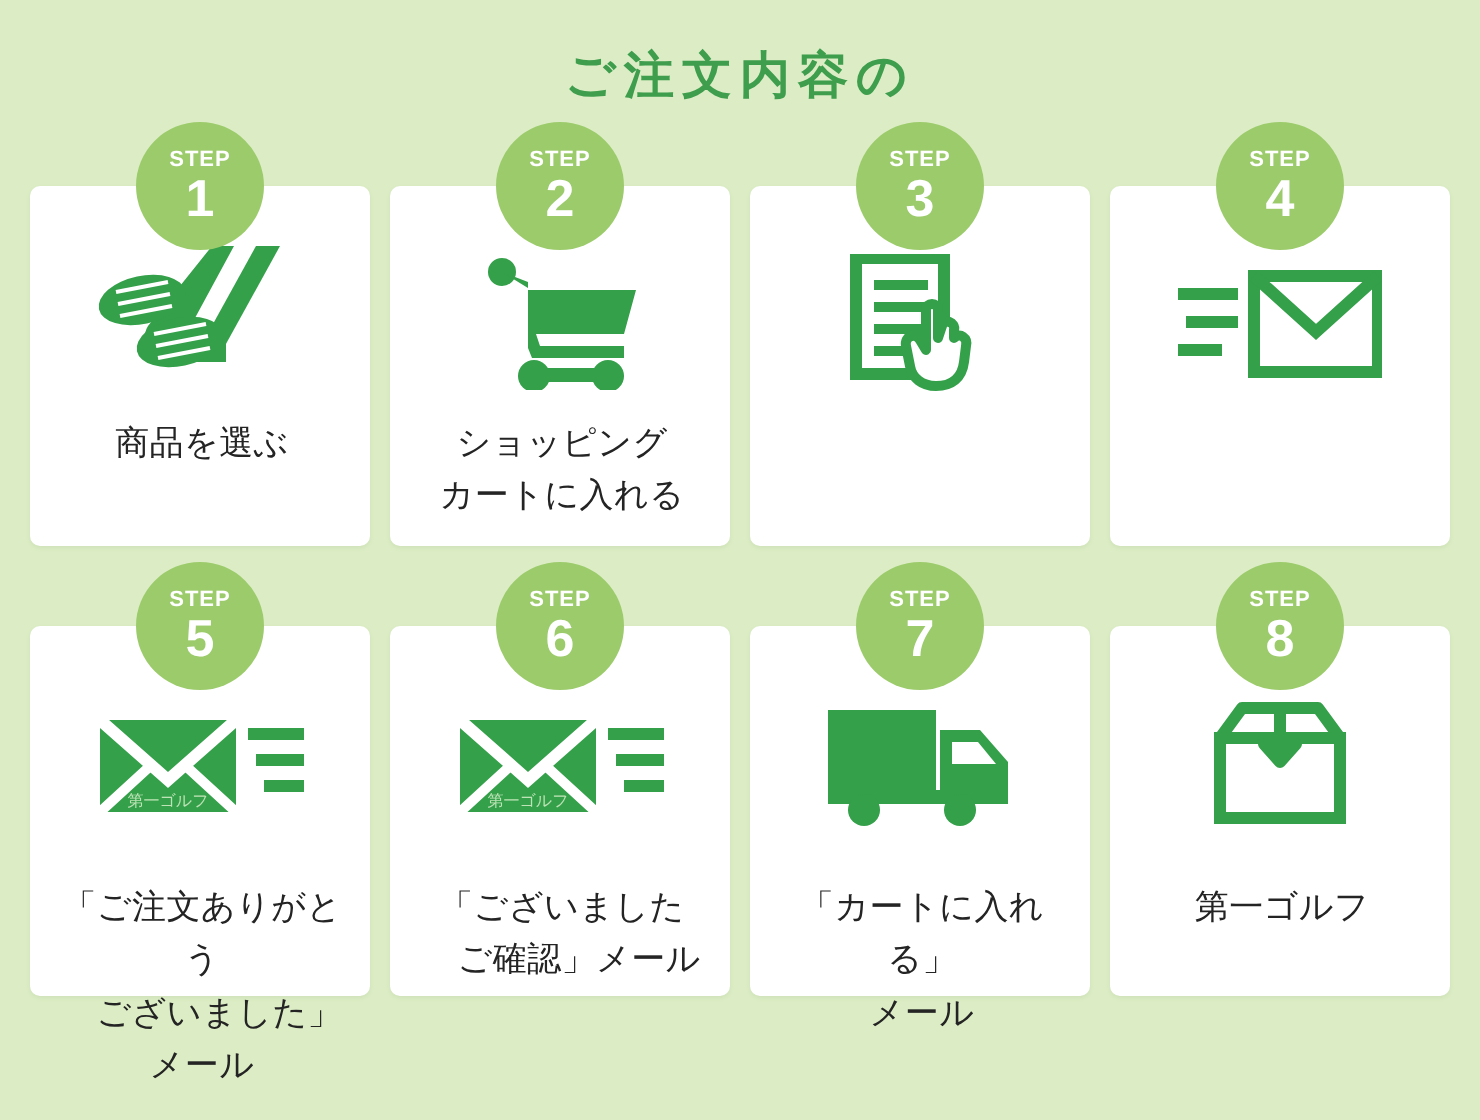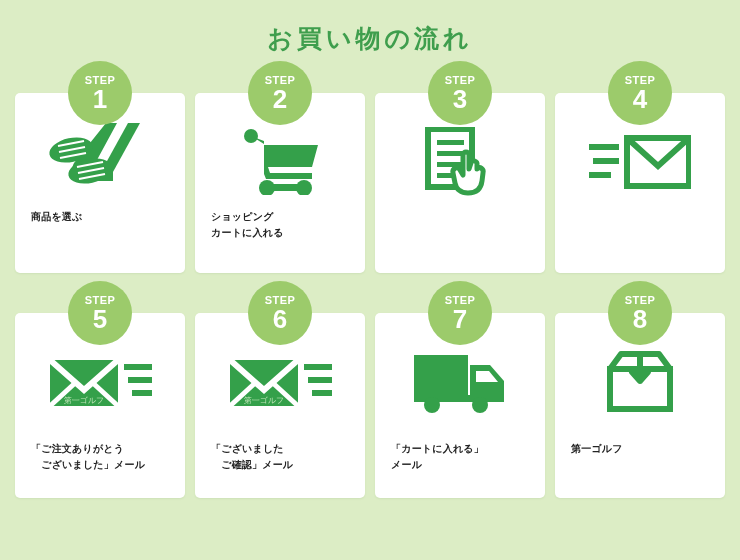--- a/index.html
+++ b/index.html
@@ -25,20 +25,21 @@
   .grid {
     margin: 0 auto;
     width: 710px;
     display: grid;
     grid-template-columns: repeat(4, 170px);
     grid-template-rows: 180px 185px;
     column-gap: 10px;
     row-gap: 40px;
     padding-top: 42px;
     justify-content: center;
+    text-align: center;
   }
   .card {
     position: relative;
     background: #ffffff;
     border-radius: 5px;
     box-shadow: 0 1px 2px rgba(90,130,70,0.10);
     display: flex;
     flex-direction: column;
   }
   .badge {
@@ -72,35 +73,35 @@
     flex: 0 0 auto;
     height: 108px;
     display: flex;
     align-items: center;
     justify-content: center;
     padding-top: 30px;
   }
   .row2 .icon-area { height: 112px; padding-top: 26px; }
   .caption {
     padding: 6px 14px 0 16px;
-    font-size: 10px;
-    font-weight: bold;
+    font-size: 17px;
+    font-weight: normal;
     color: #242424;
     line-height: 1.55;
     letter-spacing: 0.2px;
     white-space: pre-line;
   }
   .row1 .caption { padding-top: 8px; }
   .row2 .caption { padding-top: 16px; }
   svg { display: block; }
 </style>
 </head>
 <body>
 
-<div class="page-title">お買い物の流れ</div>
+<div class="page-title">ご注文内容の</div>
 
 <div class="grid">
 
   <div class="card row1">
     <div class="badge">
       <span class="step-word">STEP</span>
       <span class="step-num">1</span>
     </div>
     <div class="icon-area">
       <span>

